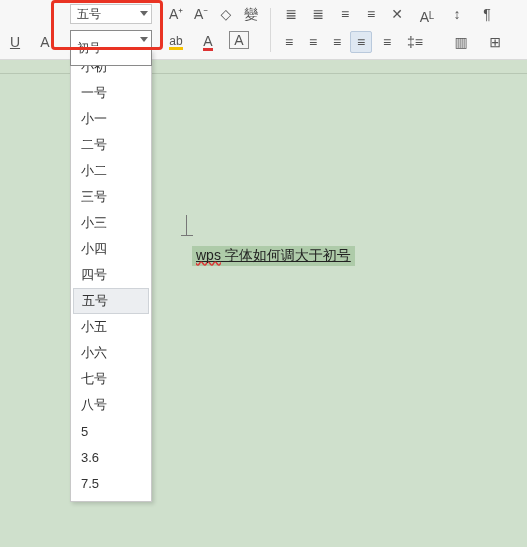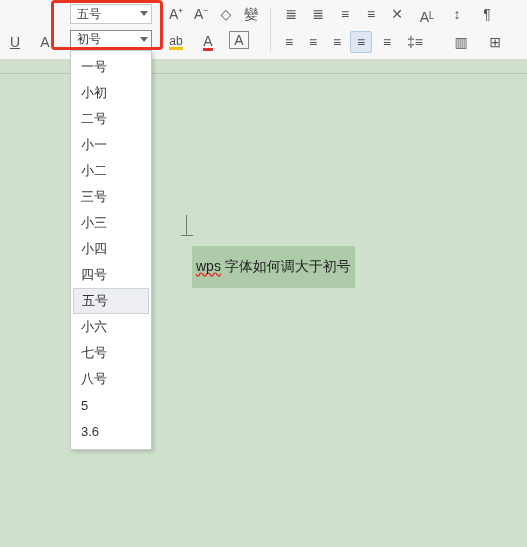--- a/index.html
+++ b/index.html
@@ -57,21 +57,21 @@
     width:112px; height:50px;
     border:3px solid #e93323;
     border-radius:4px;
     pointer-events:none;
     z-index:50;
   }
   
   .size-input {
     position:absolute;
     left:70px; top:30px;
-    width:82px; height:19px;
+    width:82px; height:36px;
     border:1px solid #8a8a8a;
     background:#fff;
     font-size:12px;
     padding-left:6px;
     display:flex; align-items:center;
     color:#333;
     z-index:30;
   }
   .size-input .caret {
     position:absolute; right:3px; top:6px;
@@ -114,23 +114,24 @@
   }
   .ruler {
     height:14px;
     background:#d0e0cc;
     border-bottom:1px solid #b7c7b3;
   }
   .sample-box {
     position:absolute;
     left:192px; top:186px;
     background:#aecba9;
-    padding:12px 4px;
+    padding:1px 4px;
     font-size:14px;
     color:#222;
+    text-decoration:underline;
   }
   .sample-box .underline {
     text-decoration:underline wavy #d33;
     text-decoration-skip-ink:none;
   }
   .cursor-tick {
     position:absolute;
     left:186px; top:155px;
     width:1px; height:20px;
     background:#777;
@@ -254,30 +255,32 @@
 
   <div class="cursor-tick"></div>
   <div class="cursor-base"></div>
 
   <div class="sample-box">
     <span class="underline">wps</span><span> 字体如何调大于初号</span>
   </div>
 </div>
 
 <div class="dropdown" id="dropdown">
+    <div class="item">小初</div>
     <div class="item">一号</div>
-    <div class="item">小初</div>
+    <div class="item">小一</div>
     <div class="item">二号</div>
-    <div class="item">小一</div>
     <div class="item">小二</div>
     <div class="item">三号</div>
     <div class="item">小三</div>
     <div class="item">小四</div>
     <div class="item">四号</div>
     <div class="item selected">五号</div>
+    <div class="item">小五</div>
     <div class="item">小六</div>
     <div class="item">七号</div>
     <div class="item">八号</div>
     <div class="item">5</div>
     <div class="item">3.6</div>
+    <div class="item">7.5</div>
   </div>
 
 <div class="red-box"></div>
 
 </body></html>

